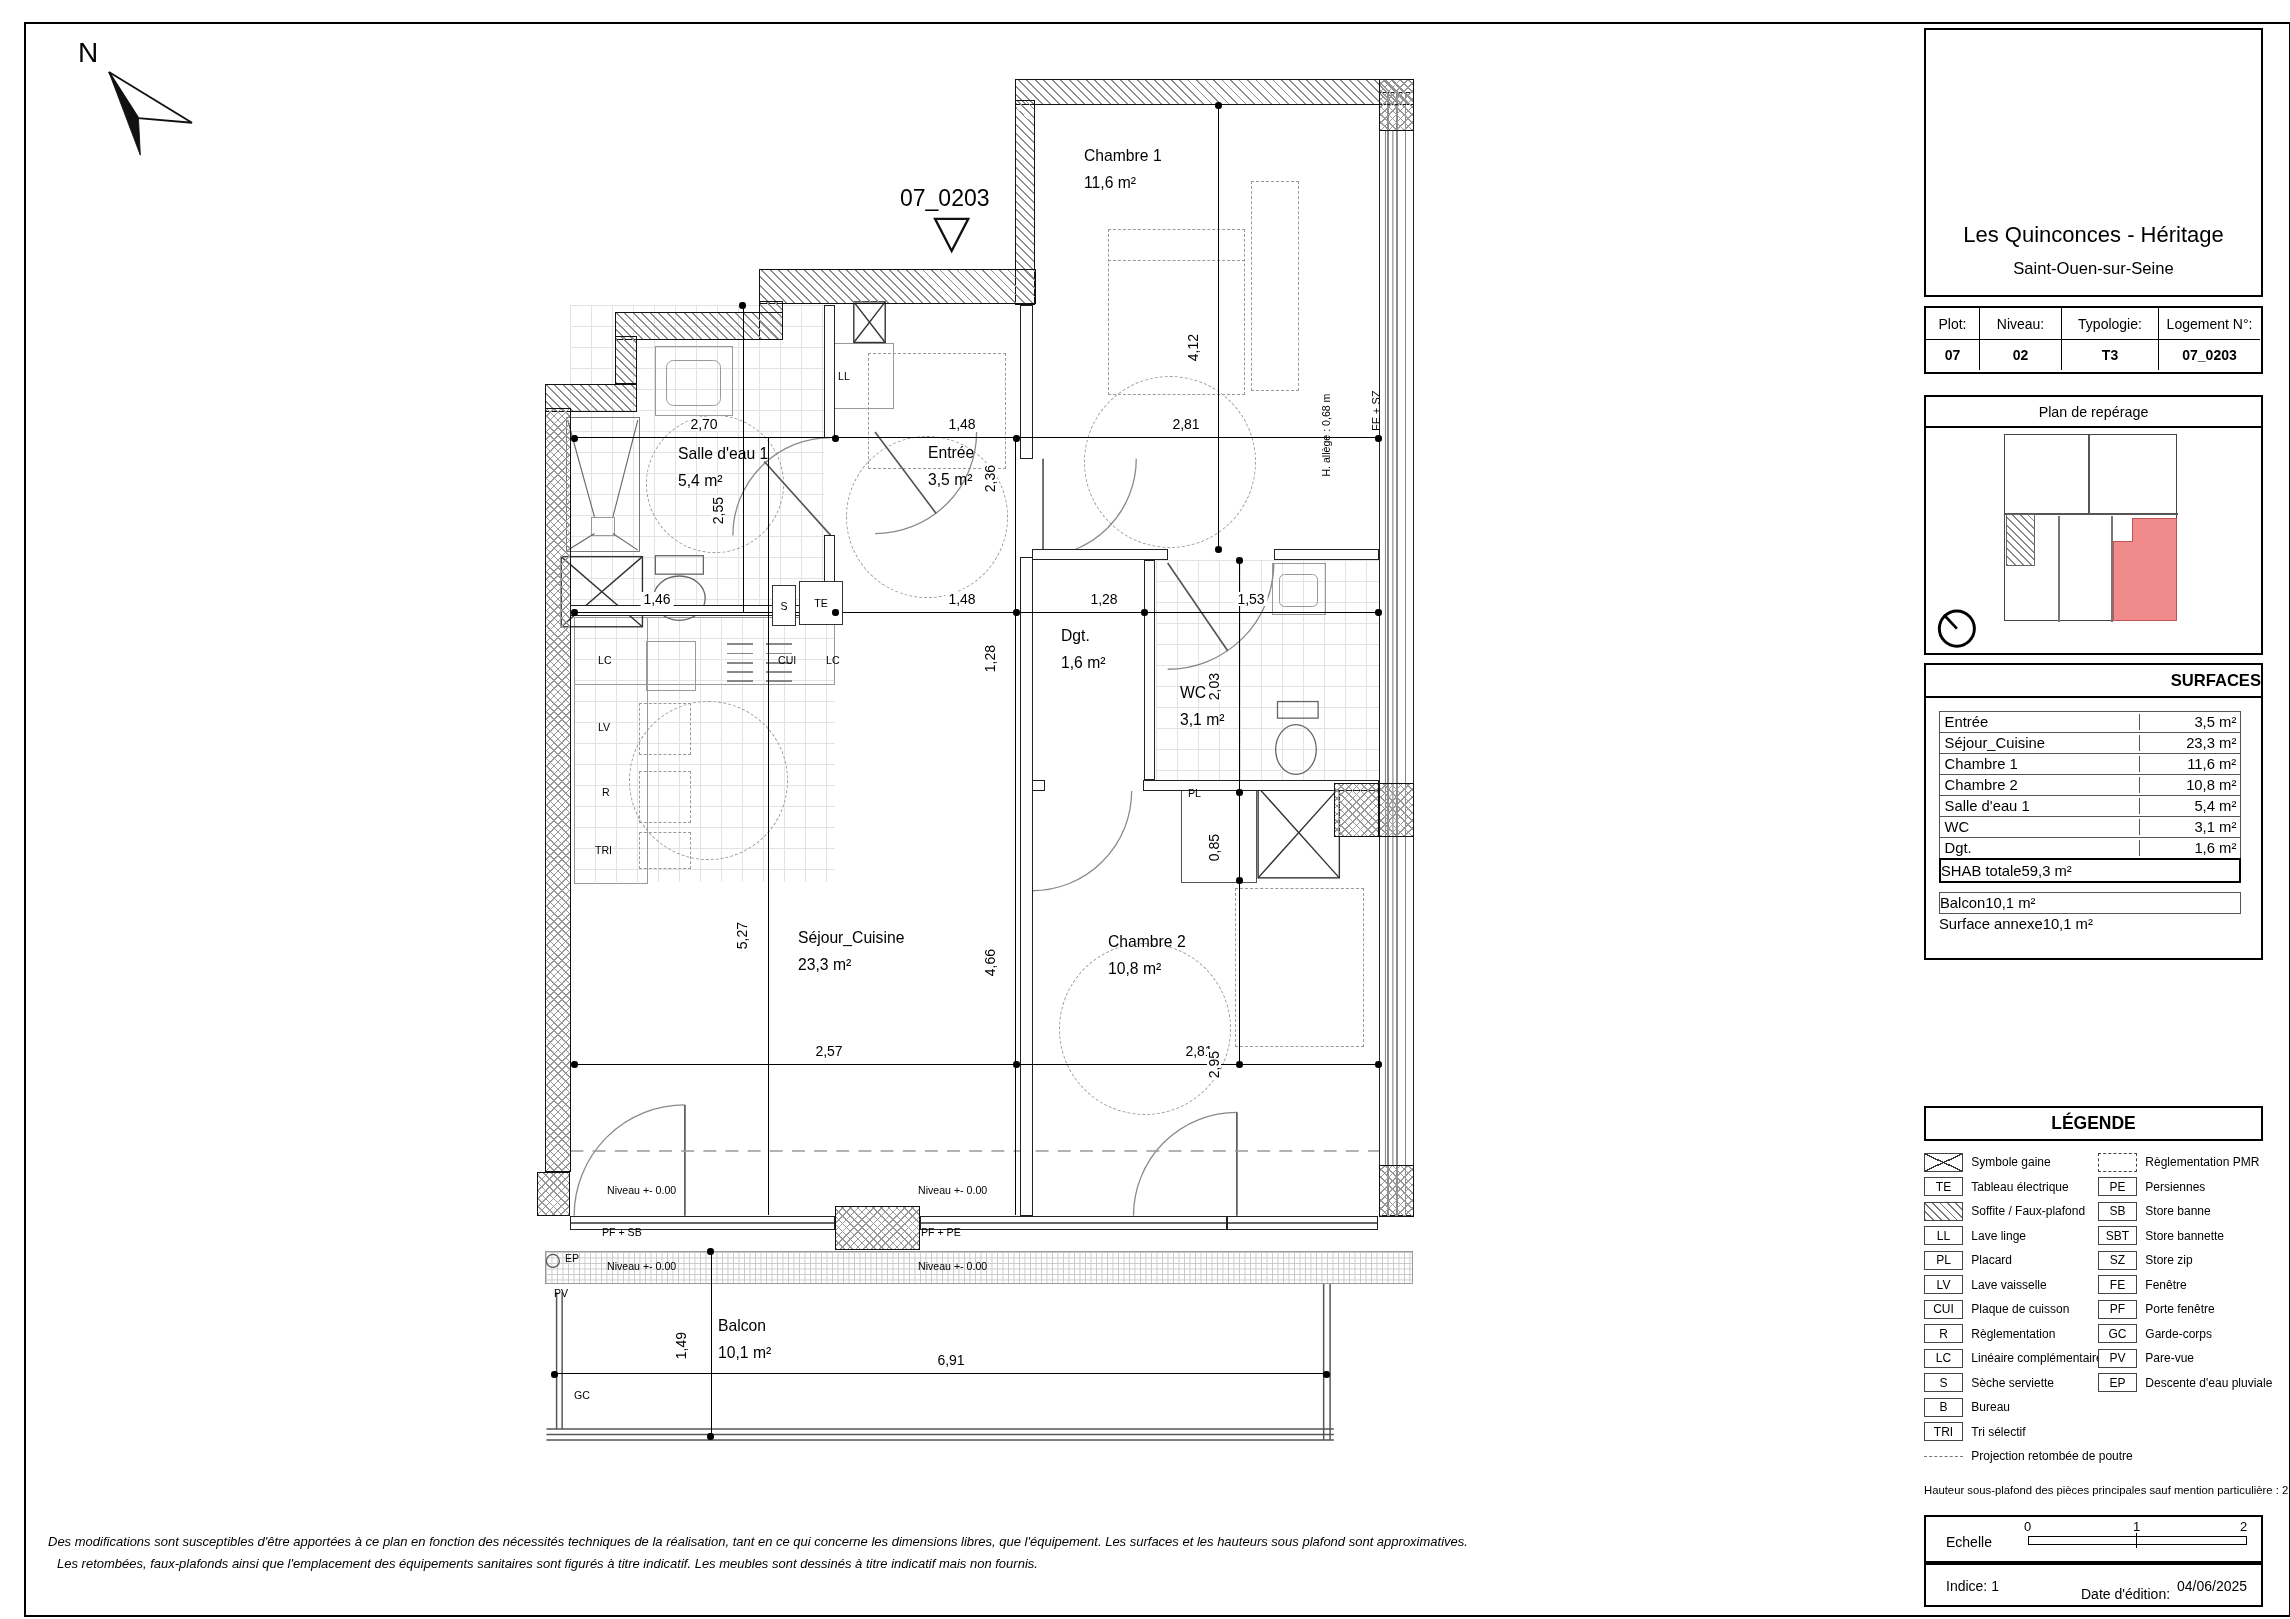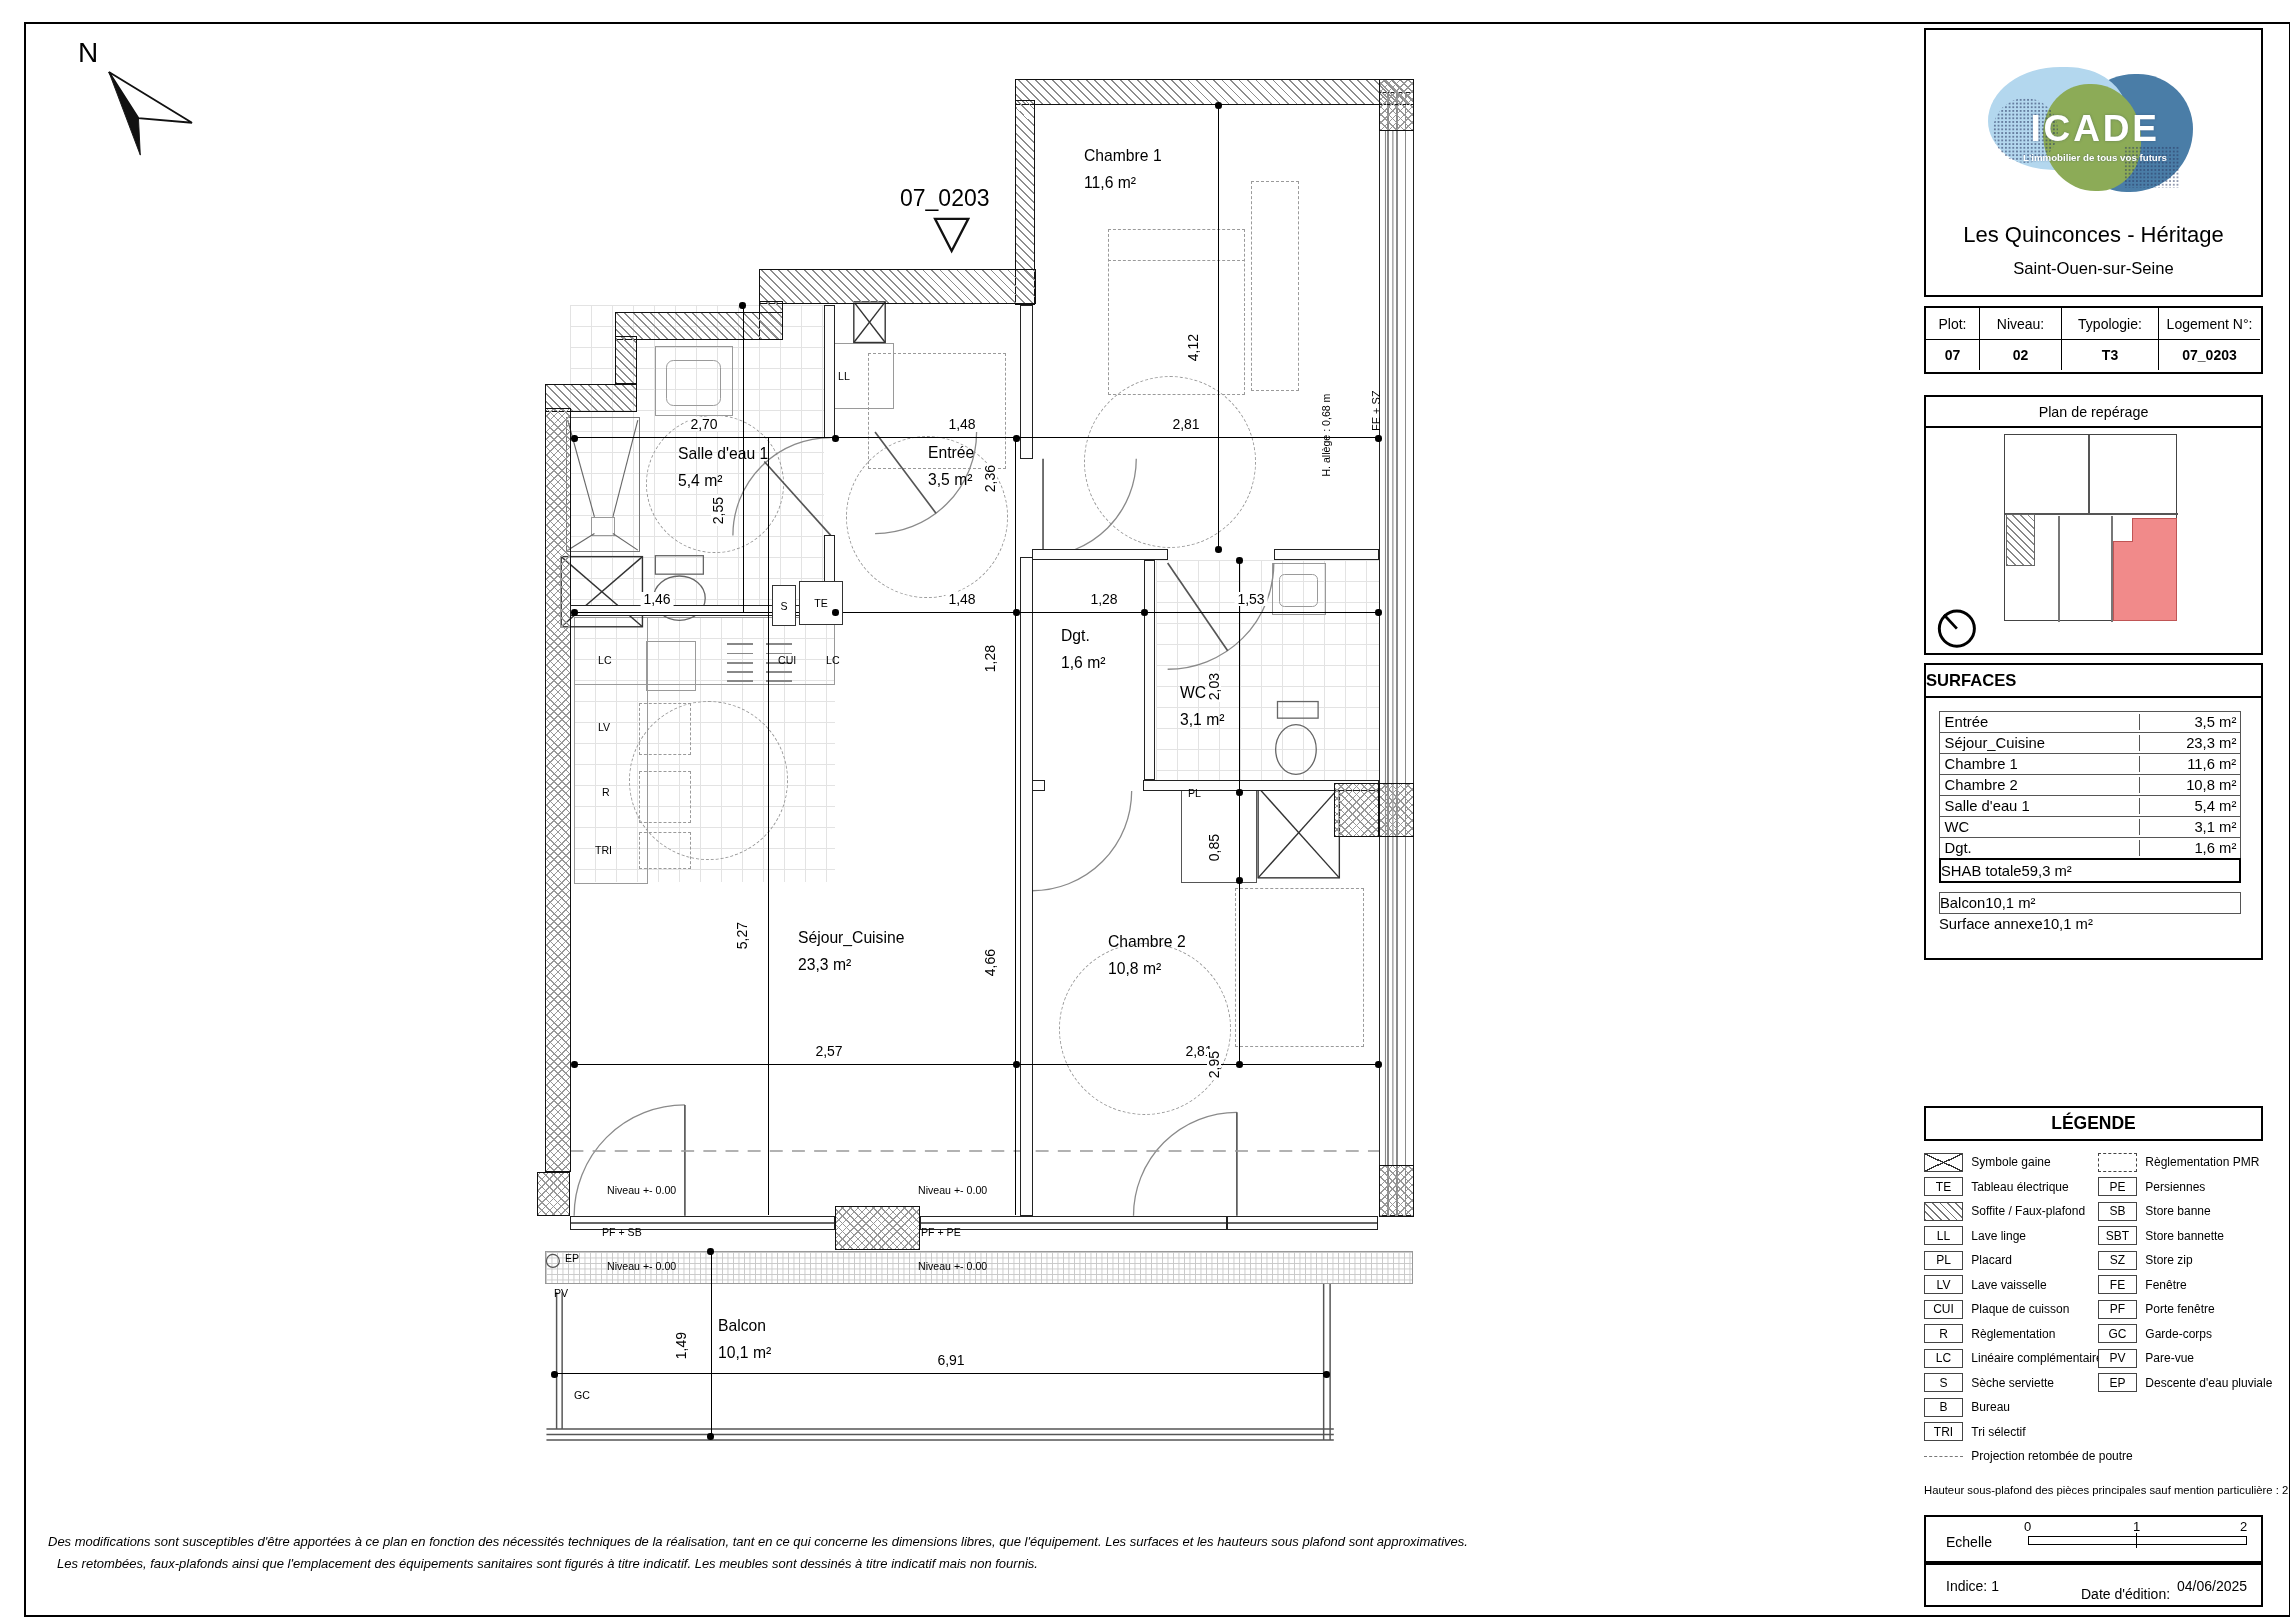--- a/index.html
+++ b/index.html
@@ -35,21 +35,21 @@
   .box{position:absolute;box-sizing:border-box;border:1.4px solid #333;background:#fff;display:flex;align-items:center;justify-content:center;font-size:10.6px;z-index:5}
   .marker{position:absolute;font-size:23px;z-index:6}
   
   .panel{position:absolute;border:2.8px solid #000;background:#fff;box-sizing:border-box}
   .ptitle{border-bottom:2.3px solid #000;text-align:center;font-size:14.3px;padding:6.5px 0;font-weight:normal}
   .ptable{position:absolute;display:grid;border:2.8px solid #000;box-sizing:border-box;background:#fff}
   .ptable>div{border-left:1.8px solid #000;border-top:1.8px solid #000;display:flex;align-items:center;justify-content:center;font-size:14px}
   .ptable>div:nth-child(1),.ptable>div:nth-child(5){border-left:none}
   .ptable>div:nth-child(-n+4){border-top:none}
   .pv2{font-weight:bold;font-size:14.8px}
-  .stitle{font-weight:bold;font-size:16.6px;text-align:left;padding:5.5px 0;border-bottom:2.3px solid #000}
+  .stitle{font-weight:bold;font-size:16.6px;text-align:right;padding:5.5px 0;border-bottom:2.3px solid #000}
   .srow{display:flex;height:20px;border:0.9px solid #555;border-top:none;font-size:14.8px;align-items:center}
   .srow:first-child{border-top:0.9px solid #555}
   .srow .sl{flex:1;padding-left:4.6px}
   .srow .sv{width:96px;border-left:0.9px solid #555;text-align:right;padding-right:3.7px}
   .stotal{display:flex;height:21px;border:2px solid #000;font-size:14.8px;align-items:center;margin-top:-0.9px}
   .sannex{display:flex;height:20px;font-size:14.8px;align-items:center}
   .sannex.bord{border:0.9px solid #555}
   .lrow{display:flex;align-items:center;height:24.5px}
   .licon{width:39px;height:19.4px;border:1.4px solid #444;display:flex;align-items:center;justify-content:center;font-size:12px;flex:none;background:#fff;box-sizing:border-box}
   .ltext{font-size:12px;margin-left:8.3px;white-space:nowrap}
@@ -290,29 +290,20 @@
 <div class="eq" style="left:602px;top:1227px">PF + SB</div>
 <div class="eq" style="left:921px;top:1227px">PF + PE</div>
 <div class="eq" style="left:607px;top:1185px">Niveau +- 0.00</div>
 <div class="eq" style="left:918px;top:1185px">Niveau +- 0.00</div>
 <div class="eq" style="left:607px;top:1261px">Niveau +- 0.00</div>
 <div class="eq" style="left:918px;top:1261px">Niveau +- 0.00</div>
 <div class="eqv" style="left:1382px;top:420px">FE + SZ</div>
 <div class="eqv" style="left:1332px;top:466px;font-size:10.6px">H. allège : 0,68 m</div>
 
 <div class="panel" style="left:1924px;top:28px;width:339px;height:269px">
-  <div class="abs" style="left:60px;top:37px;width:212px;height:138px">
-    <div class="abs" style="left:89px;top:7.4px;width:118px;height:118px;border-radius:52% 48% 55% 45%;background:#4a7da7"></div>
-    <div class="abs" style="left:1.8px;top:0;width:138px;height:103px;border-radius:55% 45% 50% 50%;background:#b3d7ee"></div>
-    <div class="abs" style="left:57px;top:16.6px;width:98px;height:107px;border-radius:48% 52% 45% 55%;background:#8cab57"></div>
-    <div class="abs" style="left:7.4px;top:31px;width:65px;height:65px;border-radius:50%;background-image:radial-gradient(#27355f 0.9px,transparent 0.9px);background-size:3.7px 3.7px;opacity:.55"></div>
-    <div class="abs" style="left:138px;top:79px;width:55px;height:42px;background-image:radial-gradient(#27355f 0.9px,transparent 0.9px);background-size:3.7px 3.7px;opacity:.5"></div>
-    <div class="abs" style="left:16.6px;top:41px;width:185px;text-align:center;font-weight:bold;font-size:37px;letter-spacing:2.8px;color:#fff;text-shadow:0 0 2.8px rgba(30,50,90,.35)">ICADE</div>
-    <div class="abs" style="left:0px;top:85px;width:218px;text-align:center;font-size:9.7px;font-weight:bold;color:#fff;text-shadow:0 0 1.8px rgba(30,50,90,.5)">L'immobilier de tous vos futurs</div>
-  </div>
   <div class="abs" style="left:0;top:192px;width:100%;text-align:center;font-size:22px">Les Quinconces - Héritage</div>
   <div class="abs" style="left:0;top:229px;width:100%;text-align:center;font-size:16.6px">Saint-Ouen-sur-Seine</div>
 </div>
 
 <div class="ptable" style="left:1924px;top:306px;width:339px;height:68px;grid-template-columns:53px 82px 97px 102px;grid-template-rows:31px 31px">
   <div>Plot:</div>
   <div>Niveau:</div>
   <div>Typologie:</div>
   <div>Logement N°:</div>
   <div class="pv2">07</div>

